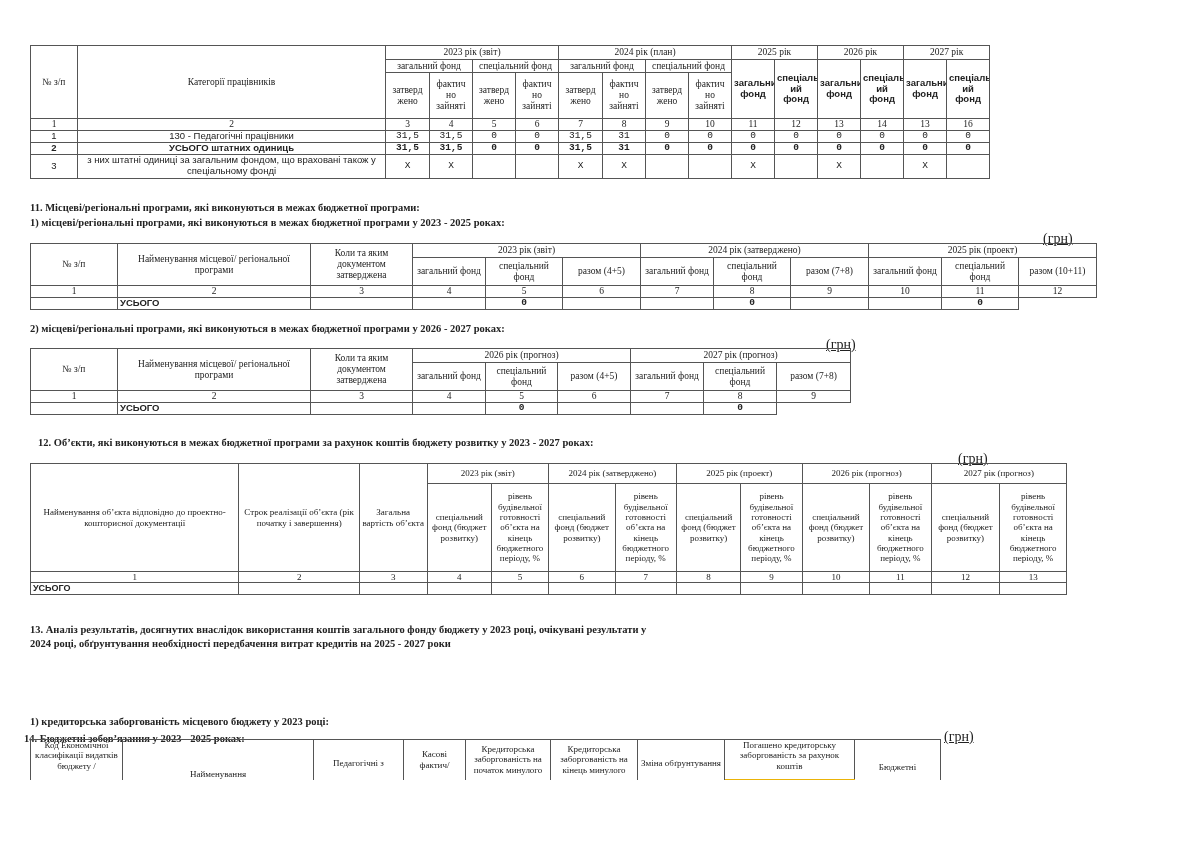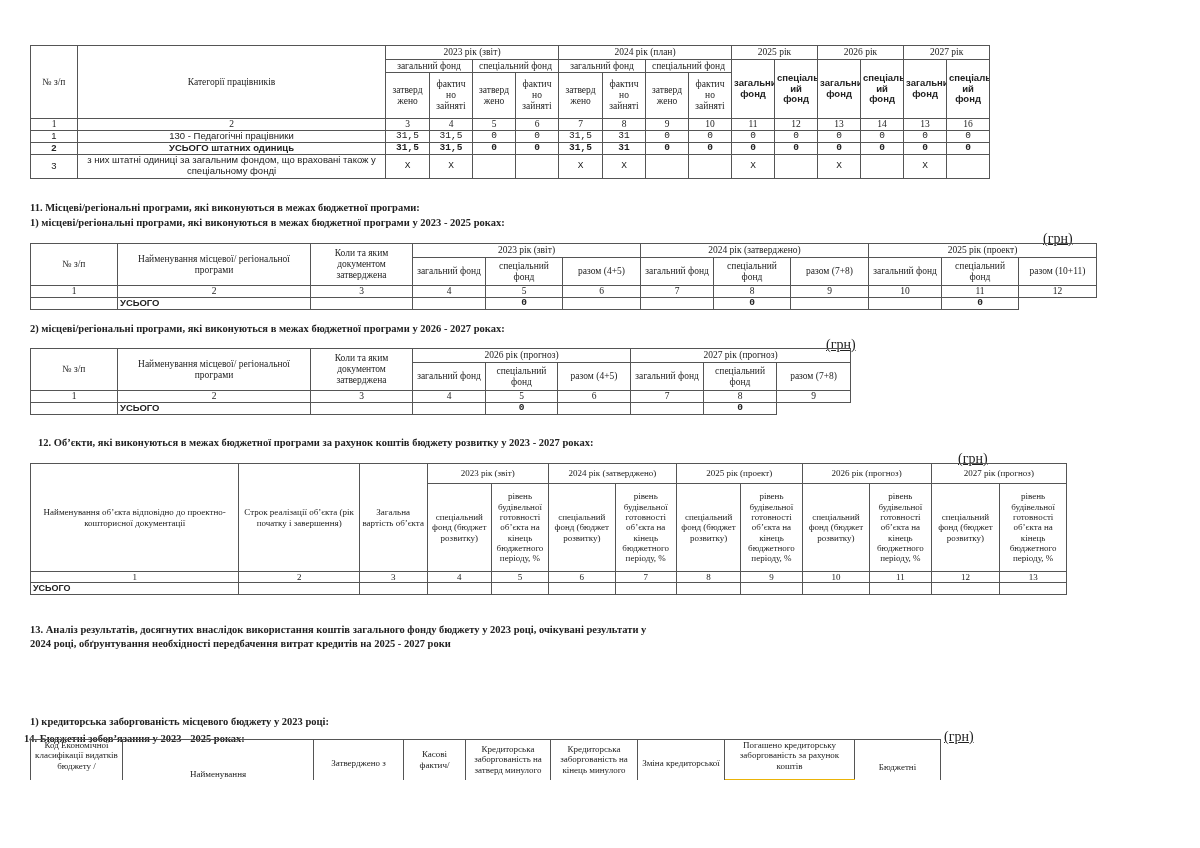--- a/index.html
+++ b/index.html
@@ -372,22 +372,22 @@
       <col style="width:85px">
       <col style="width:87px">
     <col style="width:87px">
       <col style="width:130px">
       <col style="width:86px">
   </colgroup>
   <tbody>
       <tr style="height:40px">
     <td style="vertical-align:top">Код Економічної класифікації видатків бюджету /</td>
     <td style="vertical-align:bottom">Найменування</td>
-    <td style="padding-top:6px">Затверджено з</td>
+    <td style="padding-top:6px">Педагогічні з</td>
     <td>Касові фактич/</td>
-    <td style="vertical-align:top;padding-top:4px">Кредиторська заборгованість на затверд минулого</td>
+    <td style="vertical-align:top;padding-top:4px">Кредиторська заборгованість на початок минулого</td>
     <td style="vertical-align:top;padding-top:4px">Кредиторська заборгованість на кінець минулого</td>
-    <td style="padding-top:6px">Зміна кредиторської</td>
+    <td style="padding-top:6px">Зміна обґрунтування</td>
     <td style="vertical-align:top;border-bottom:1px solid #eab308">Погашено кредиторську заборгованість за рахунок коштів</td>
     <td style="padding-top:14px">Бюджетні</td>
   </tr>
 </tbody>
   </table>
 
 </body></html>

